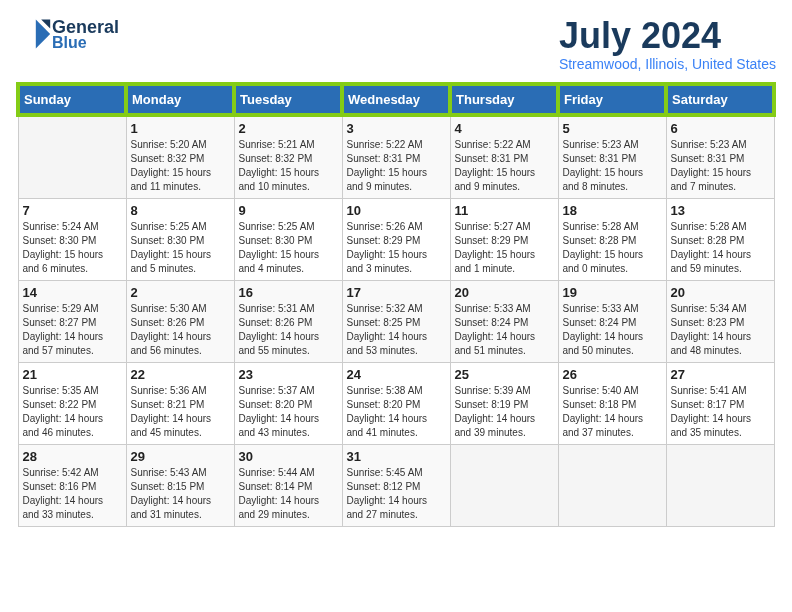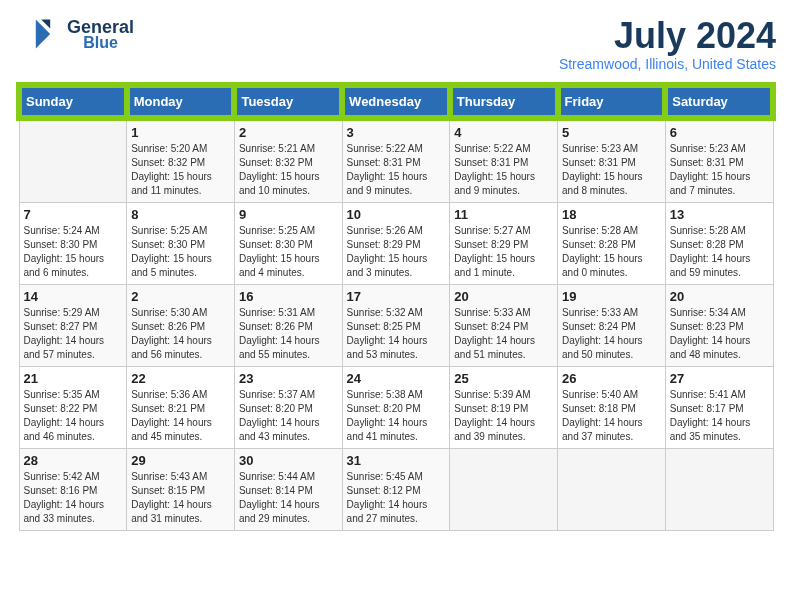--- a/index.html
+++ b/index.html
@@ -12,29 +12,28 @@
     }
     .header {
       display: flex;
       justify-content: space-between;
       align-items: flex-start;
       margin-bottom: 10px;
     }
     .logo {
       display: flex;
       align-items: center;
-      gap: 15px;
-      text-align: center;
+      gap: 0;
     }
     .logo-icon {
       width: 36px;
       height: 36px;
     }
     .title-block {
-      text-align: right;
+      text-align: left;
     }
     .month-year {
       font-size: 36px;
       font-weight: bold;
       color: #1a3a5c;
       line-height: 1.1;
     }
     .location {
       font-size: 14px;
       color: #3b82f6;
@@ -44,21 +43,21 @@
       border-collapse: collapse;
       font-size: 11px;
     }
     thead tr th {
       background-color: #2a6db5;
       color: #fff;
       padding: 6px 4px;
       text-align: left;
       font-size: 13px;
       font-weight: bold;
-      border: 6px solid #84cc16;
+      border: 4px solid #84cc16;
     }
     tbody tr td {
       border: 1px solid #ccc;
       vertical-align: top;
       padding: 4px;
       height: 80px;
       width: calc(100% / 7);
     }
     .day-number {
       font-weight: bold;

